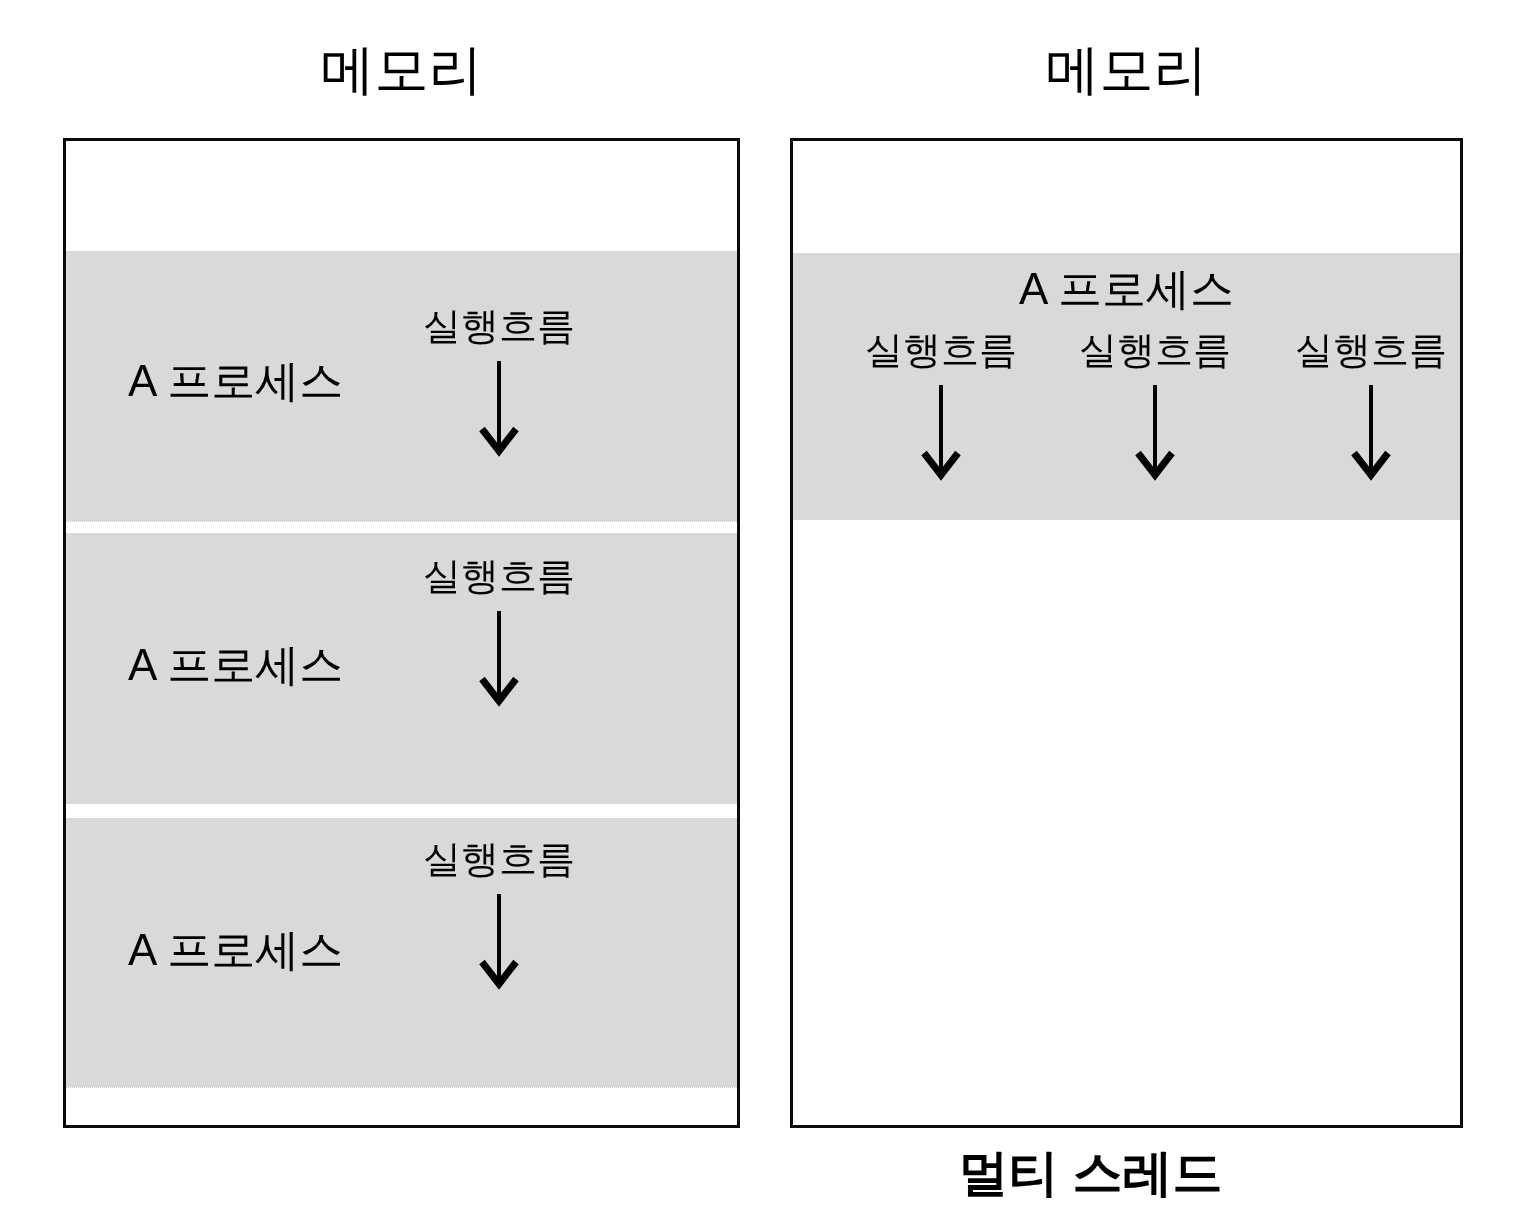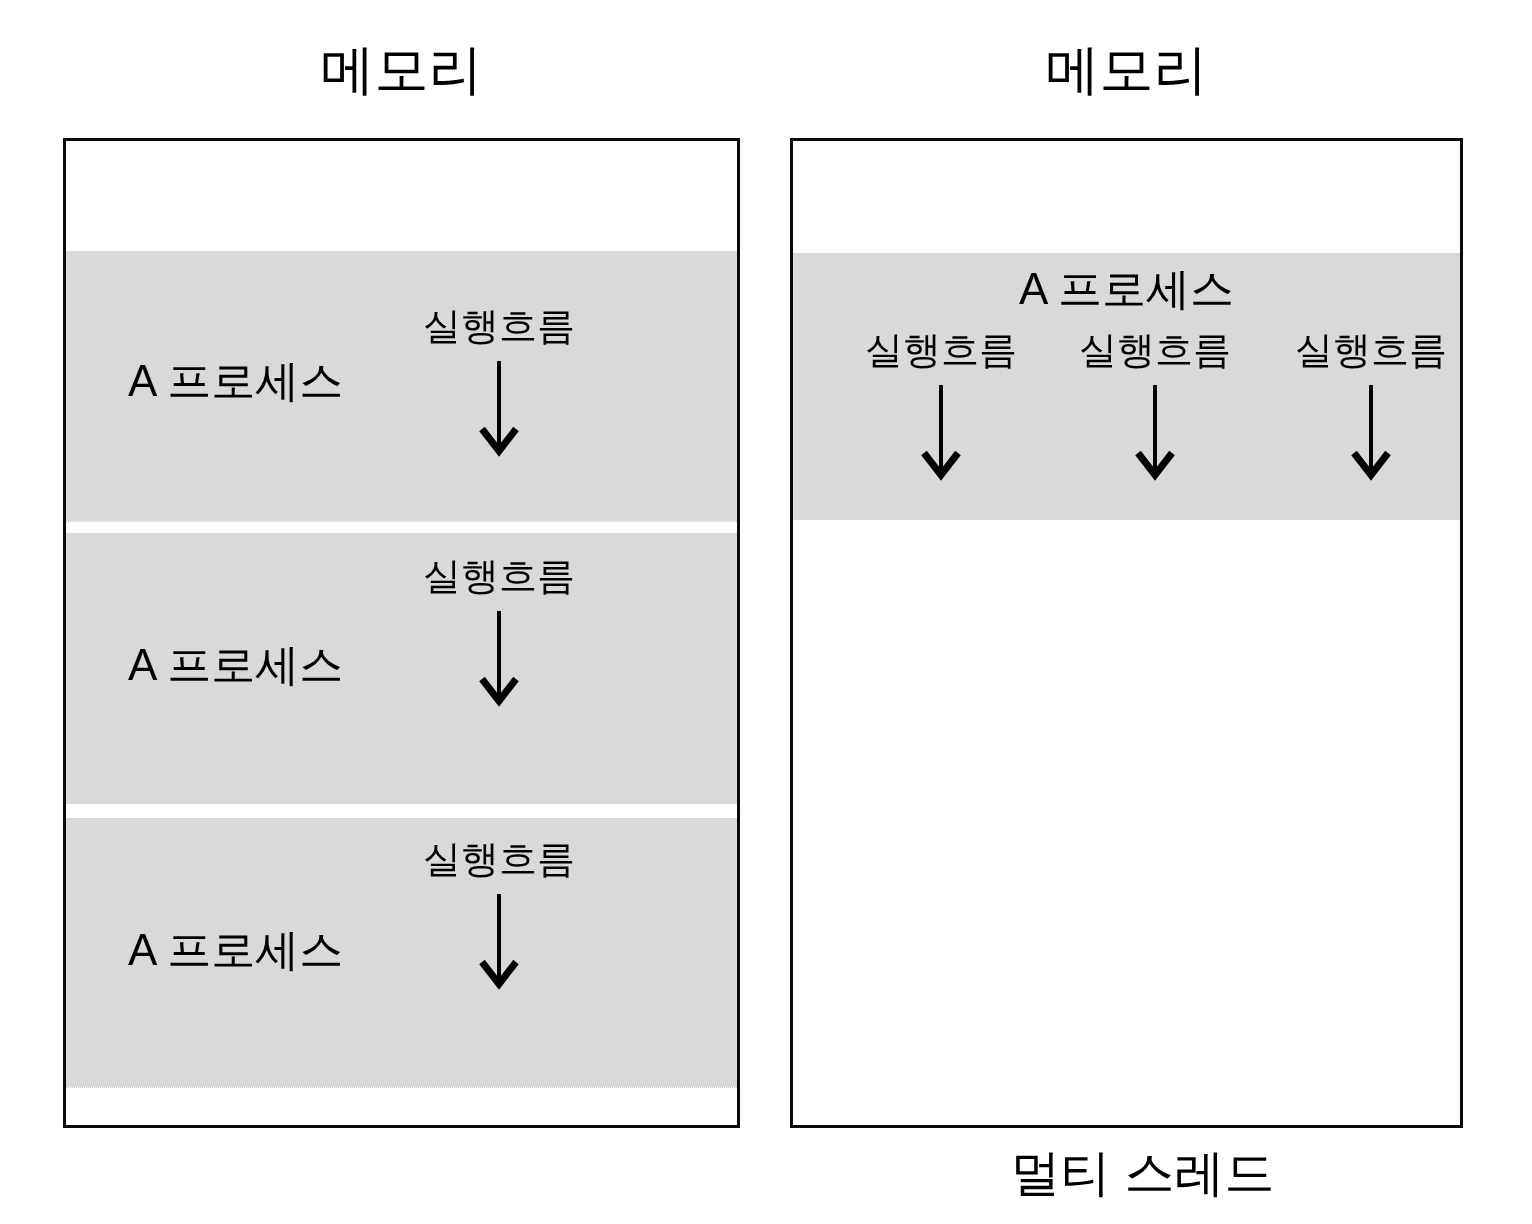--- a/index.html
+++ b/index.html
@@ -146,21 +146,21 @@
   
   .caption {
     position: absolute;
     text-align: center;
     font-size: 50px;
     line-height: 1;
     white-space: nowrap;
     color: #000000;
   }
   #caption-left  { left: 63px;  top: 1148px; width: 677px; }
-  #caption-right { left: 806px; top: 1148px; width: 673px; }
+  #caption-right { left: 754px; top: 1148px; width: 673px; font-weight: bold; }
 </style>
 </head>
 <body>
 
 <div class="stage">
 
   <div class="panel-title" id="title-left">메모리</div>
 
   <div class="memory-box" id="memory-box-left">
 

